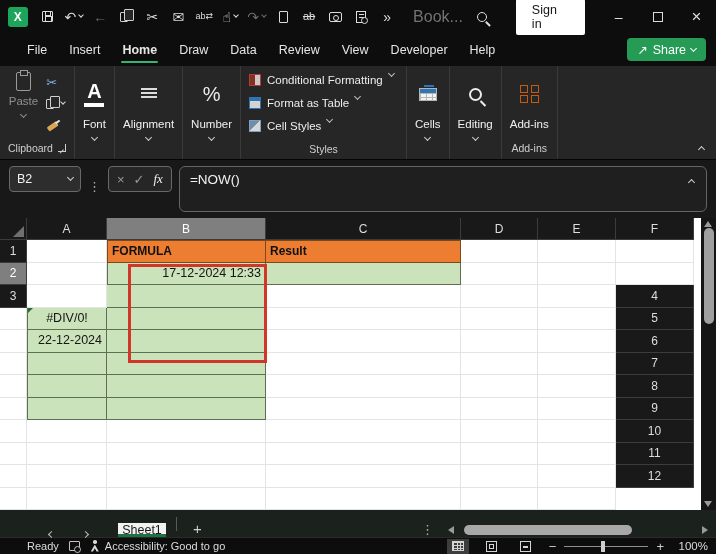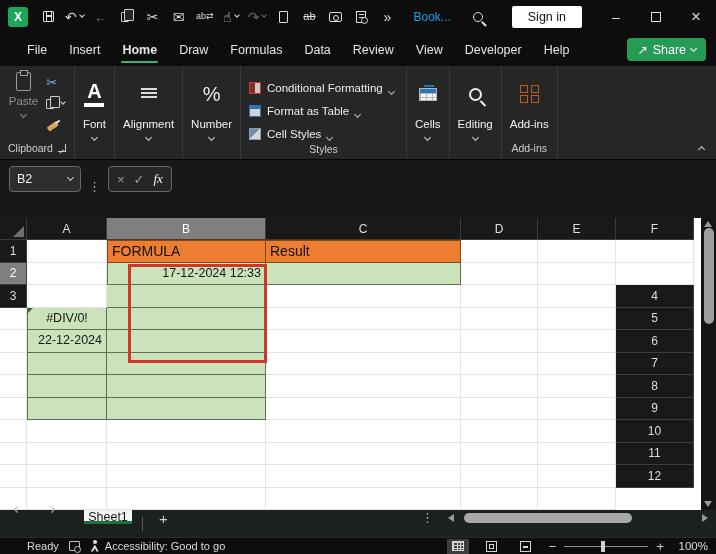--- a/index.html
+++ b/index.html
@@ -14,21 +14,21 @@
   .qa-btn { min-width:24px; height:26px; display:flex; align-items:center; justify-content:center; gap:3px;
     color:#dcdcdc; border-radius:4px; padding:0 3px; }
   .qa-btn .glyph { font-size:14px; line-height:1; }
   .qa-btn .glyph.small { font-size:9px; letter-spacing:0; }
   .qa-btn .glyph.strike { font-size:11px; text-decoration:line-through; }
   .qa-btn.disabled { color:#6d6d6d; }
   .chev { display:inline-block; width:5px; height:5px; border-right:1.3px solid currentColor;
     border-bottom:1.3px solid currentColor; transform:rotate(45deg); margin-top:-3px; }
   .chev.tiny { width:4px; height:4px; }
   .chev.up { transform:rotate(-135deg); margin-top:3px; }
-  .doc-title { color:#0ea5e9; font-size:12px; margin:0 0 0 14px; white-space:nowrap; }
+  .doc-title { color:#737373; font-size:16px; margin:0 0 0 14px; white-space:nowrap; }
   .tb-right { margin-left:auto; display:flex; align-items:center; height:100%; }
   .tb-btn { width:40px; height:100%; display:flex; align-items:center; justify-content:center; color:#dcdcdc; }
   .i-mag { width:10px; height:10px; border:1.6px solid #e0e0e0; border-radius:50%; position:relative; }
   .i-mag::after { content:""; position:absolute; width:1.6px; height:6px; background:#e0e0e0; left:9px; top:8px; transform:rotate(-45deg); }
   .signin { background:#fff; color:#151515; font-size:12.5px; padding:4px 16px; border-radius:2px; margin:0 14px; }
   .i-maxbox { width:10px; height:10px; border:1.3px solid #dcdcdc; }
   .glyph-min { font-size:14px; } .glyph-close { font-size:17px; }
 
   
   .tabrow { height:33px; display:flex; align-items:stretch; padding:0 10px 0 16px; background:#0d0d0d; }
@@ -68,21 +68,21 @@
 
   
   .i-fontA { display:flex; flex-direction:column; align-items:center; }
   .i-fontA .a { color:#fff; font-size:20px; font-weight:600; line-height:1; }
   .i-fontA .bar { width:20px; height:4px; background:#fff; margin-top:2px; }
   .i-align { width:16px; height:13px; background:repeating-linear-gradient(to bottom,#dcdcdc 0 1.6px,transparent 1.6px 4.2px); }
   .i-pct { color:#ececec; font-size:20px; line-height:1; }
 
   
   .styles-list { display:flex; flex-direction:column; gap:3px; align-self:flex-start; padding-top:2px; }
-  .styles-row { display:flex; align-items:flex-end; gap:6px; height:20px; color:#ededed; font-size:11.5px; }
+  .styles-row { display:flex; align-items:flex-start; gap:6px; height:20px; color:#ededed; font-size:11.5px; }
   .styles-row .chev { color:#bdbdbd; }
   .ic-cf,.ic-fat,.ic-cs { width:12px; height:12px; border:1px solid #9a9a9a; position:relative; flex:0 0 auto; }
   .ic-cf { border-color:#C0392B; background:linear-gradient(90deg, rgba(192,57,43,.6) 50%, rgba(230,230,230,.85) 50%); }
   .ic-fat { border-color:#2E75B6; background:linear-gradient(180deg, #2E75B6 34%, rgba(230,230,230,.9) 34%); }
   .ic-cs { border-color:#7f9fc0; background:linear-gradient(135deg, rgba(127,159,192,.85) 50%, rgba(235,235,235,.9) 50%); }
 
   
   .i-cells { width:18px; height:13px; border:1px solid #b5b5b5; position:relative;
     background:linear-gradient(#2E75B6 0 0) 0 0/100% 4px no-repeat,
                repeating-linear-gradient(90deg,#b5b5b5 0 1px,transparent 1px 6px),
@@ -112,40 +112,40 @@
   .grid-area { position:relative; height:292px; background:#fff; }
   .sheet-grid { display:grid; width:694px; }
   .col-header,.row-header { background:#191919; color:#dedede; font-size:12px; display:flex;
     align-items:center; justify-content:center; border-right:1px solid #3c3c3c; border-bottom:1px solid #3c3c3c; position:relative; }
   .col-header.sel,.row-header.sel { background:#7f7f7f; color:#fff; }
   .corner-tri { position:absolute; right:2px; bottom:2px; width:0; height:0;
     border-bottom:11px solid #707070; border-left:11px solid transparent; }
   .cell { background:#fff; border-right:1px solid #e4e4e4; border-bottom:1px solid #e4e4e4;
     font-size:12.5px; color:#151515; line-height:21px; padding:0 4px; white-space:nowrap; overflow:hidden; position:relative; }
   .cell.green { background:var(--green-fill,#CBE3BA); border-right:1px solid #5f6e55; border-bottom:1px solid #5f6e55; }
-  .cell.orange { background:var(--orange-fill,#ED7D31); font-weight:400; font-size:14px; color:#111;
+  .cell.orange { background:var(--orange-fill,#ED7D31); font-weight:700; font-size:12px; color:#111;
     border-right:1px solid #7a4a1a; border-bottom:1px solid #7a4a1a; border-top:1px solid #7a4a1a; }
   .cell.bl { border-left:1px solid #5f6e55; }
   .cell.orange.bl { border-left:1px solid #7a4a1a; }
   .err-tri { position:absolute; top:0; left:0; width:0; height:0;
     border-top:5px solid #2e6b34; border-right:5px solid transparent; }
   .annotation { position:absolute; left:128px; top:46px; width:139px; height:99px;
     border:3px solid var(--red-annotation,#D2362B); z-index:5; pointer-events:none; }
   .vscroll { position:absolute; right:0; top:0; bottom:0; width:22px; background:#fff; }
   .vtrack { position:absolute; right:0; top:0; bottom:0; width:15px; background:#151515; }
   .vthumb { position:absolute; top:10px; left:2.5px; width:10px; height:96px; background:#9f9f9f; border-radius:5px; }
   .tri-up { width:0; height:0; border-left:4px solid transparent; border-right:4px solid transparent; border-bottom:6px solid #9a9a9a; }
   .tri-down { width:0; height:0; border-left:4px solid transparent; border-right:4px solid transparent; border-top:6px solid #9a9a9a; }
   .tri-left { width:0; height:0; border-top:4px solid transparent; border-bottom:4px solid transparent; border-right:6px solid #9a9a9a; }
   .tri-right { width:0; height:0; border-top:4px solid transparent; border-bottom:4px solid transparent; border-left:6px solid #9a9a9a; }
   .vtrack .tri-up { position:absolute; top:3px; left:3px; }
   .vtrack .tri-down { position:absolute; bottom:3px; left:3px; }
 
   
-  .sheetbar { height:27px; background:#1b211c; display:flex; align-items:flex-start; }
+  .sheetbar { height:27px; background:#1b211c; display:flex; align-items:flex-end; padding-left:34px; }
   .nav-chev { width:34px; display:flex; align-items:center; justify-content:center; color:#bdbdbd; }
   .sheet-tab { width:48px; margin-left:16px; background:#f2f2f2; color:#1a1a1a; font-size:12.5px;
     display:flex; align-items:center; justify-content:center; position:relative; }
   .sheet-tab::after { content:""; position:absolute; left:0; right:0; bottom:0; height:3px; background:var(--sheet-tab-underline,#1E7145); }
   .tab-sep { width:1px; height:14px; background:#5a5a5a; align-self:center; margin:0 10px; }
   .add-sheet { color:#cfcfcf; font-size:15px; display:flex; align-items:center; padding:0 6px; }
   .hscroll { margin-left:auto; display:flex; align-items:center; gap:8px; padding-right:8px; }
   .sb-dots { color:#b0b0b0; font-size:13px; margin-right:6px; }
   .htrack { width:232px; height:10px; position:relative; }
   .hthumb { position:absolute; left:2px; top:0; width:168px; height:10px; background:#a8a8a8; border-radius:5px; }
@@ -250,21 +250,20 @@
     <div class="tb-btn glyph-close">×</div>
   </div>
 </div>
 
 <div class="tabrow">
   <div style="display:flex;align-items:stretch;">
       <div class="rtab">File</div>
       <div class="rtab">Insert</div>
       <div class="rtab active">Home</div>
       <div class="rtab">Draw</div>
-      <div class="rtab">Formulas</div>
       <div class="rtab">Data</div>
       <div class="rtab">Review</div>
       <div class="rtab">View</div>
       <div class="rtab">Developer</div>
       <div class="rtab">Help</div>
     </div>
   <div class="share-btn">
     <span>↗</span>
     <span>Share</span>
     <span class="chev"></span>
@@ -398,20 +397,24 @@
   <div class="namebox">
     <span>B2</span>
     <span class="chev"></span>
   </div>
   <span class="fdots">⋮</span>
   <div class="fxbox">
     <span class="fx-cancel">×</span>
     <span class="fx-ok">✓</span>
     <span class="fx-fx">fx</span>
   </div>
+  <div class="finput">
+    <span>=NOW()</span>
+    <span class="chev up"></span>
+  </div>
 </div>
 
 <div class="grid-area">
   <div class="sheet-grid" style="grid-template-columns: 27px 80px 159px 195px 77px 78px 78px; grid-template-rows: 22px repeat(12, 22.5px);">
       <div class="col-header">
         <span class="corner-tri"></span>
       </div>
       <div class="col-header">A</div>
       <div class="col-header sel">B</div>
       <div class="col-header">C</div>

